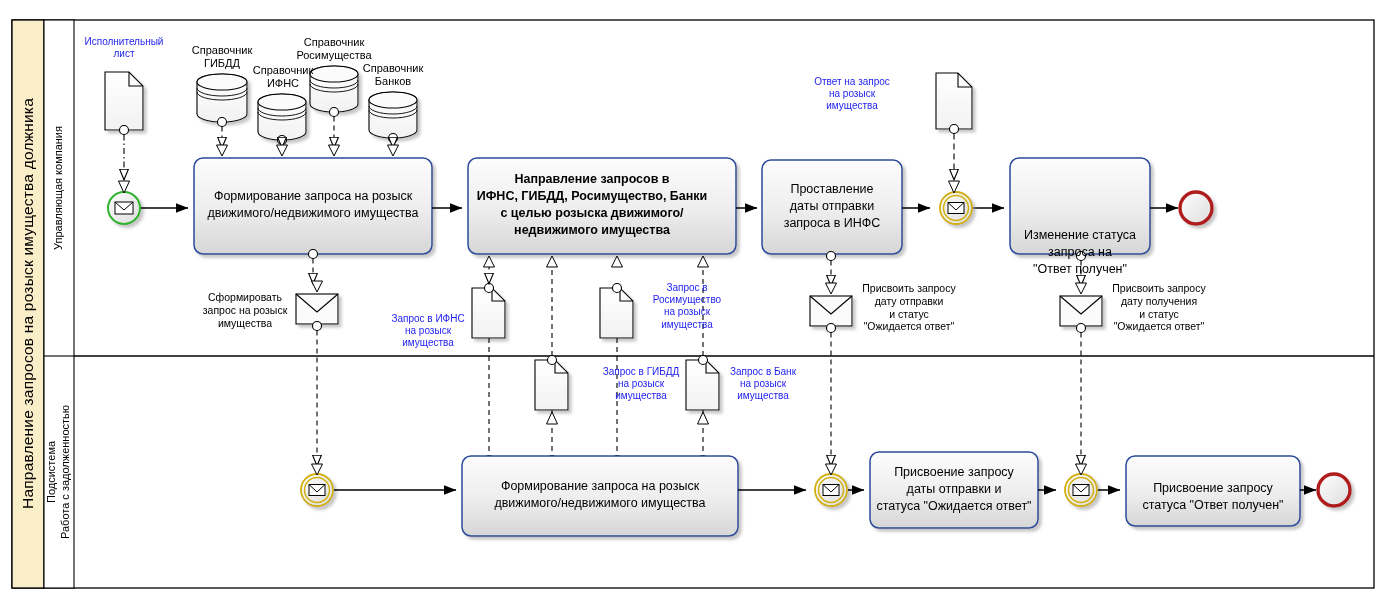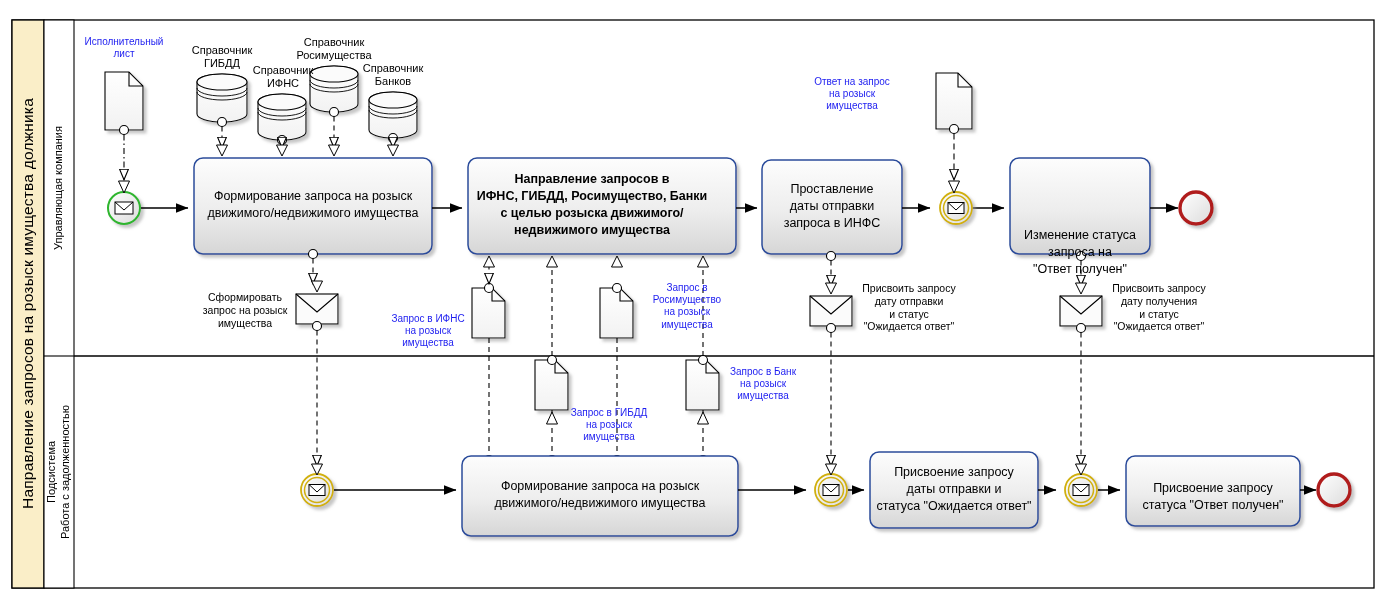--- a/index.html
+++ b/index.html
@@ -409,21 +409,21 @@
 и статус
 "Ожидается ответ"</div>
   <div class="lbl ann-label" style="left:1106px; top:282px; width:106px;">Присвоить запросу
 дату получения
 и статус
 "Ожидается ответ"</div>
 
   <div class="lbl doc-label-blue" style="left:384px; top:290px; width:88px;margin-top:23px;">Запрос в ИФНС
 на розыск
 имущества</div>
-  <div class="lbl doc-label-blue" style="left:564px; top:366px; width:90px;margin-top:41px;">Запрос в ГИБДД
+  <div class="lbl doc-label-blue" style="left:596px; top:366px; width:90px;">Запрос в ГИБДД
 на розыск
 имущества</div>
   <div class="lbl doc-label-blue" style="left:648px; top:282px; width:78px;">Запрос в
 Росимущество
 на розыск
 имущества</div>
   <div class="lbl doc-label-blue" style="left:720px; top:366px; width:86px;">Запрос в Банк
 на розыск
 имущества</div>
 

